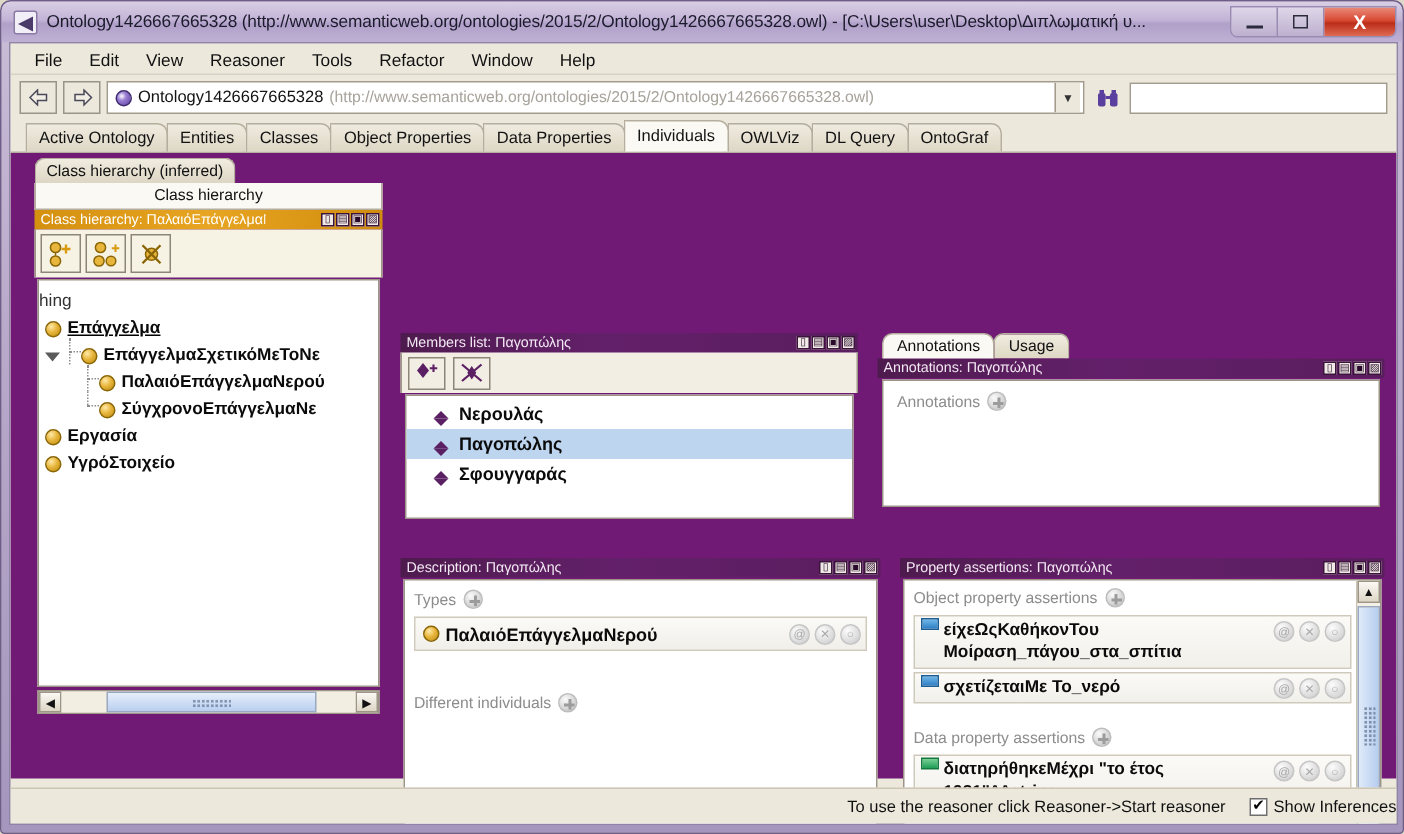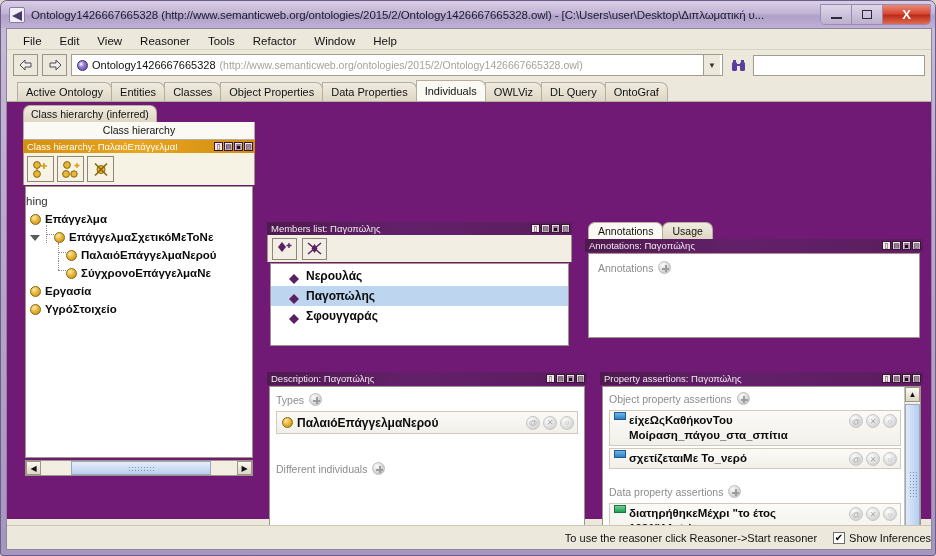--- a/index.html
+++ b/index.html
@@ -682,21 +682,21 @@
               <circle cx="9" cy="8.5" r="4" fill="#e8b63c" stroke="#8a6606"></circle>
               <path d="M3 2.5 L15 14.5 M15 2.5 L3 14.5" stroke="#8a6606" stroke-width="1.6"></path>
             </svg>
           </div>
         </div>
 
         <div id="tree-area">
           <div class="tree-row thing">
             <span class="lbl">hing</span>
           </div>
-          <div class="tree-row" style="padding-left:4px;">
+          <div class="tree-row" style="padding-left:4px;text-decoration:underline;">
             <span class="cls-dot"></span>
             <span class="lbl">Επάγγελμα</span>
           </div>
           <div class="tree-row" style="padding-left:4px;">
             <span class="expander open"></span>
             <span class="tree-guide"></span>
             <span class="cls-dot"></span>
             <span class="lbl">ΕπάγγελμαΣχετικόΜεΤοΝε</span>
           </div>
           <div class="tree-row" style="padding-left:28px;">

